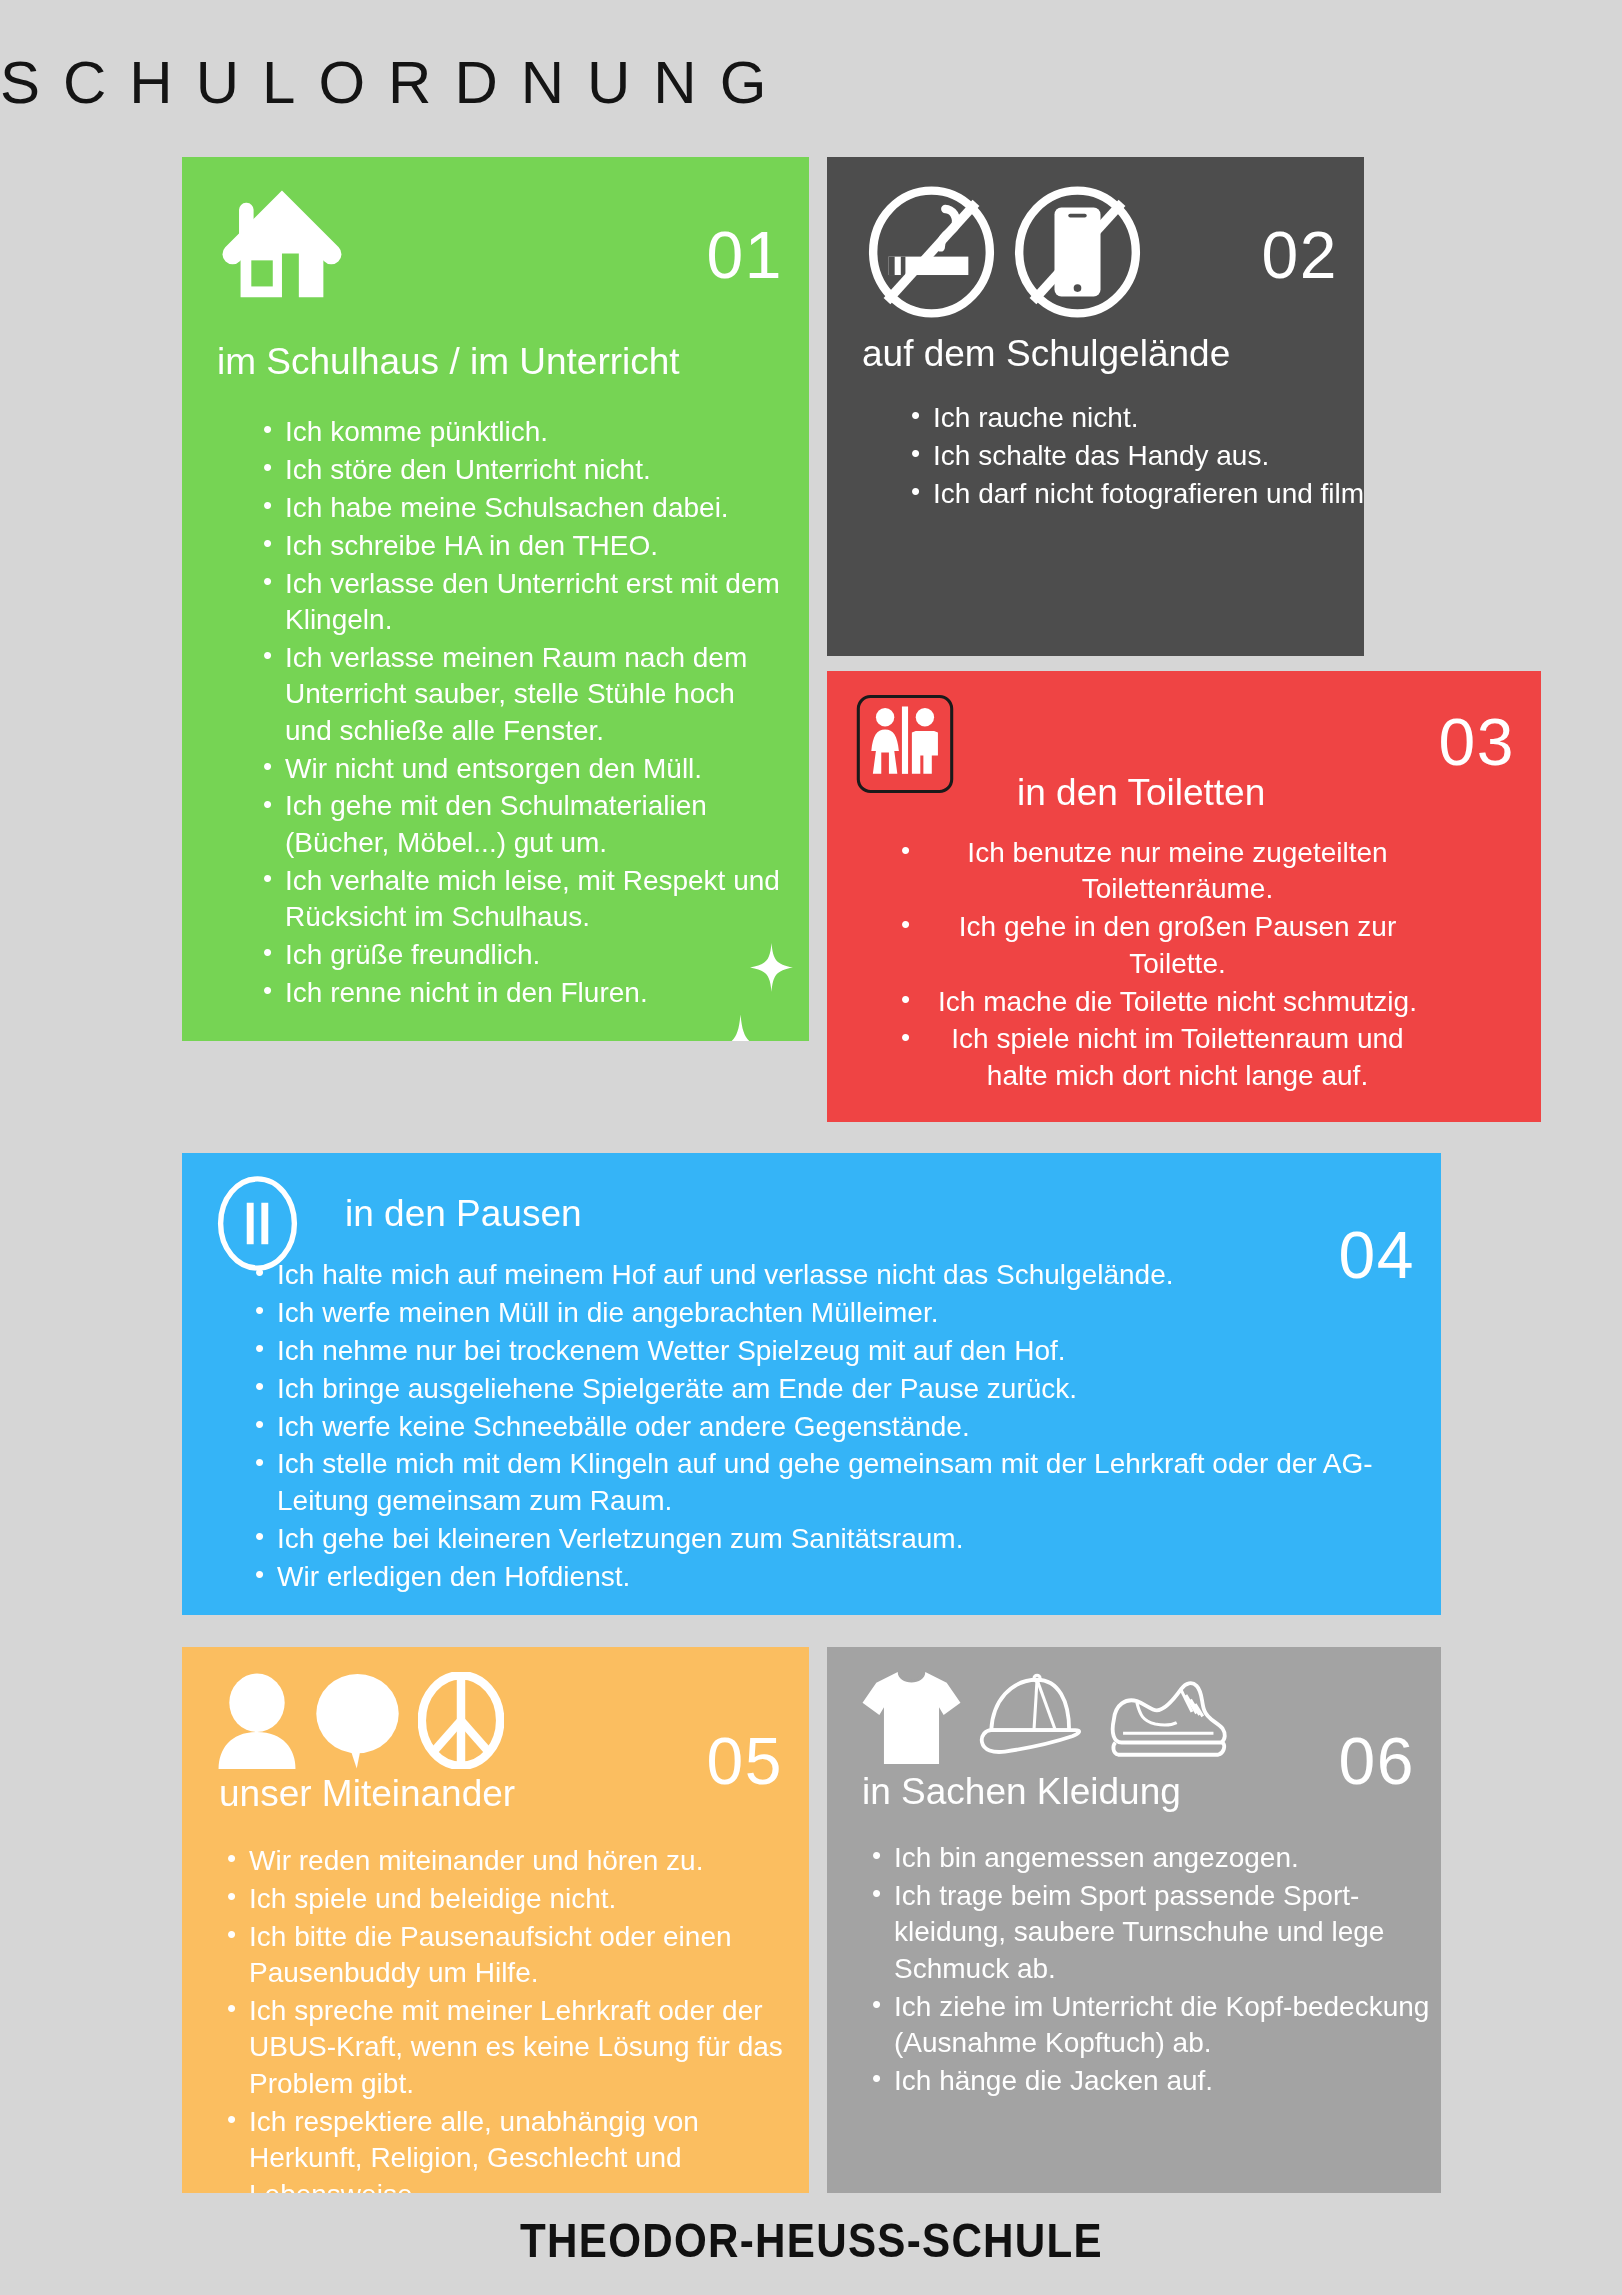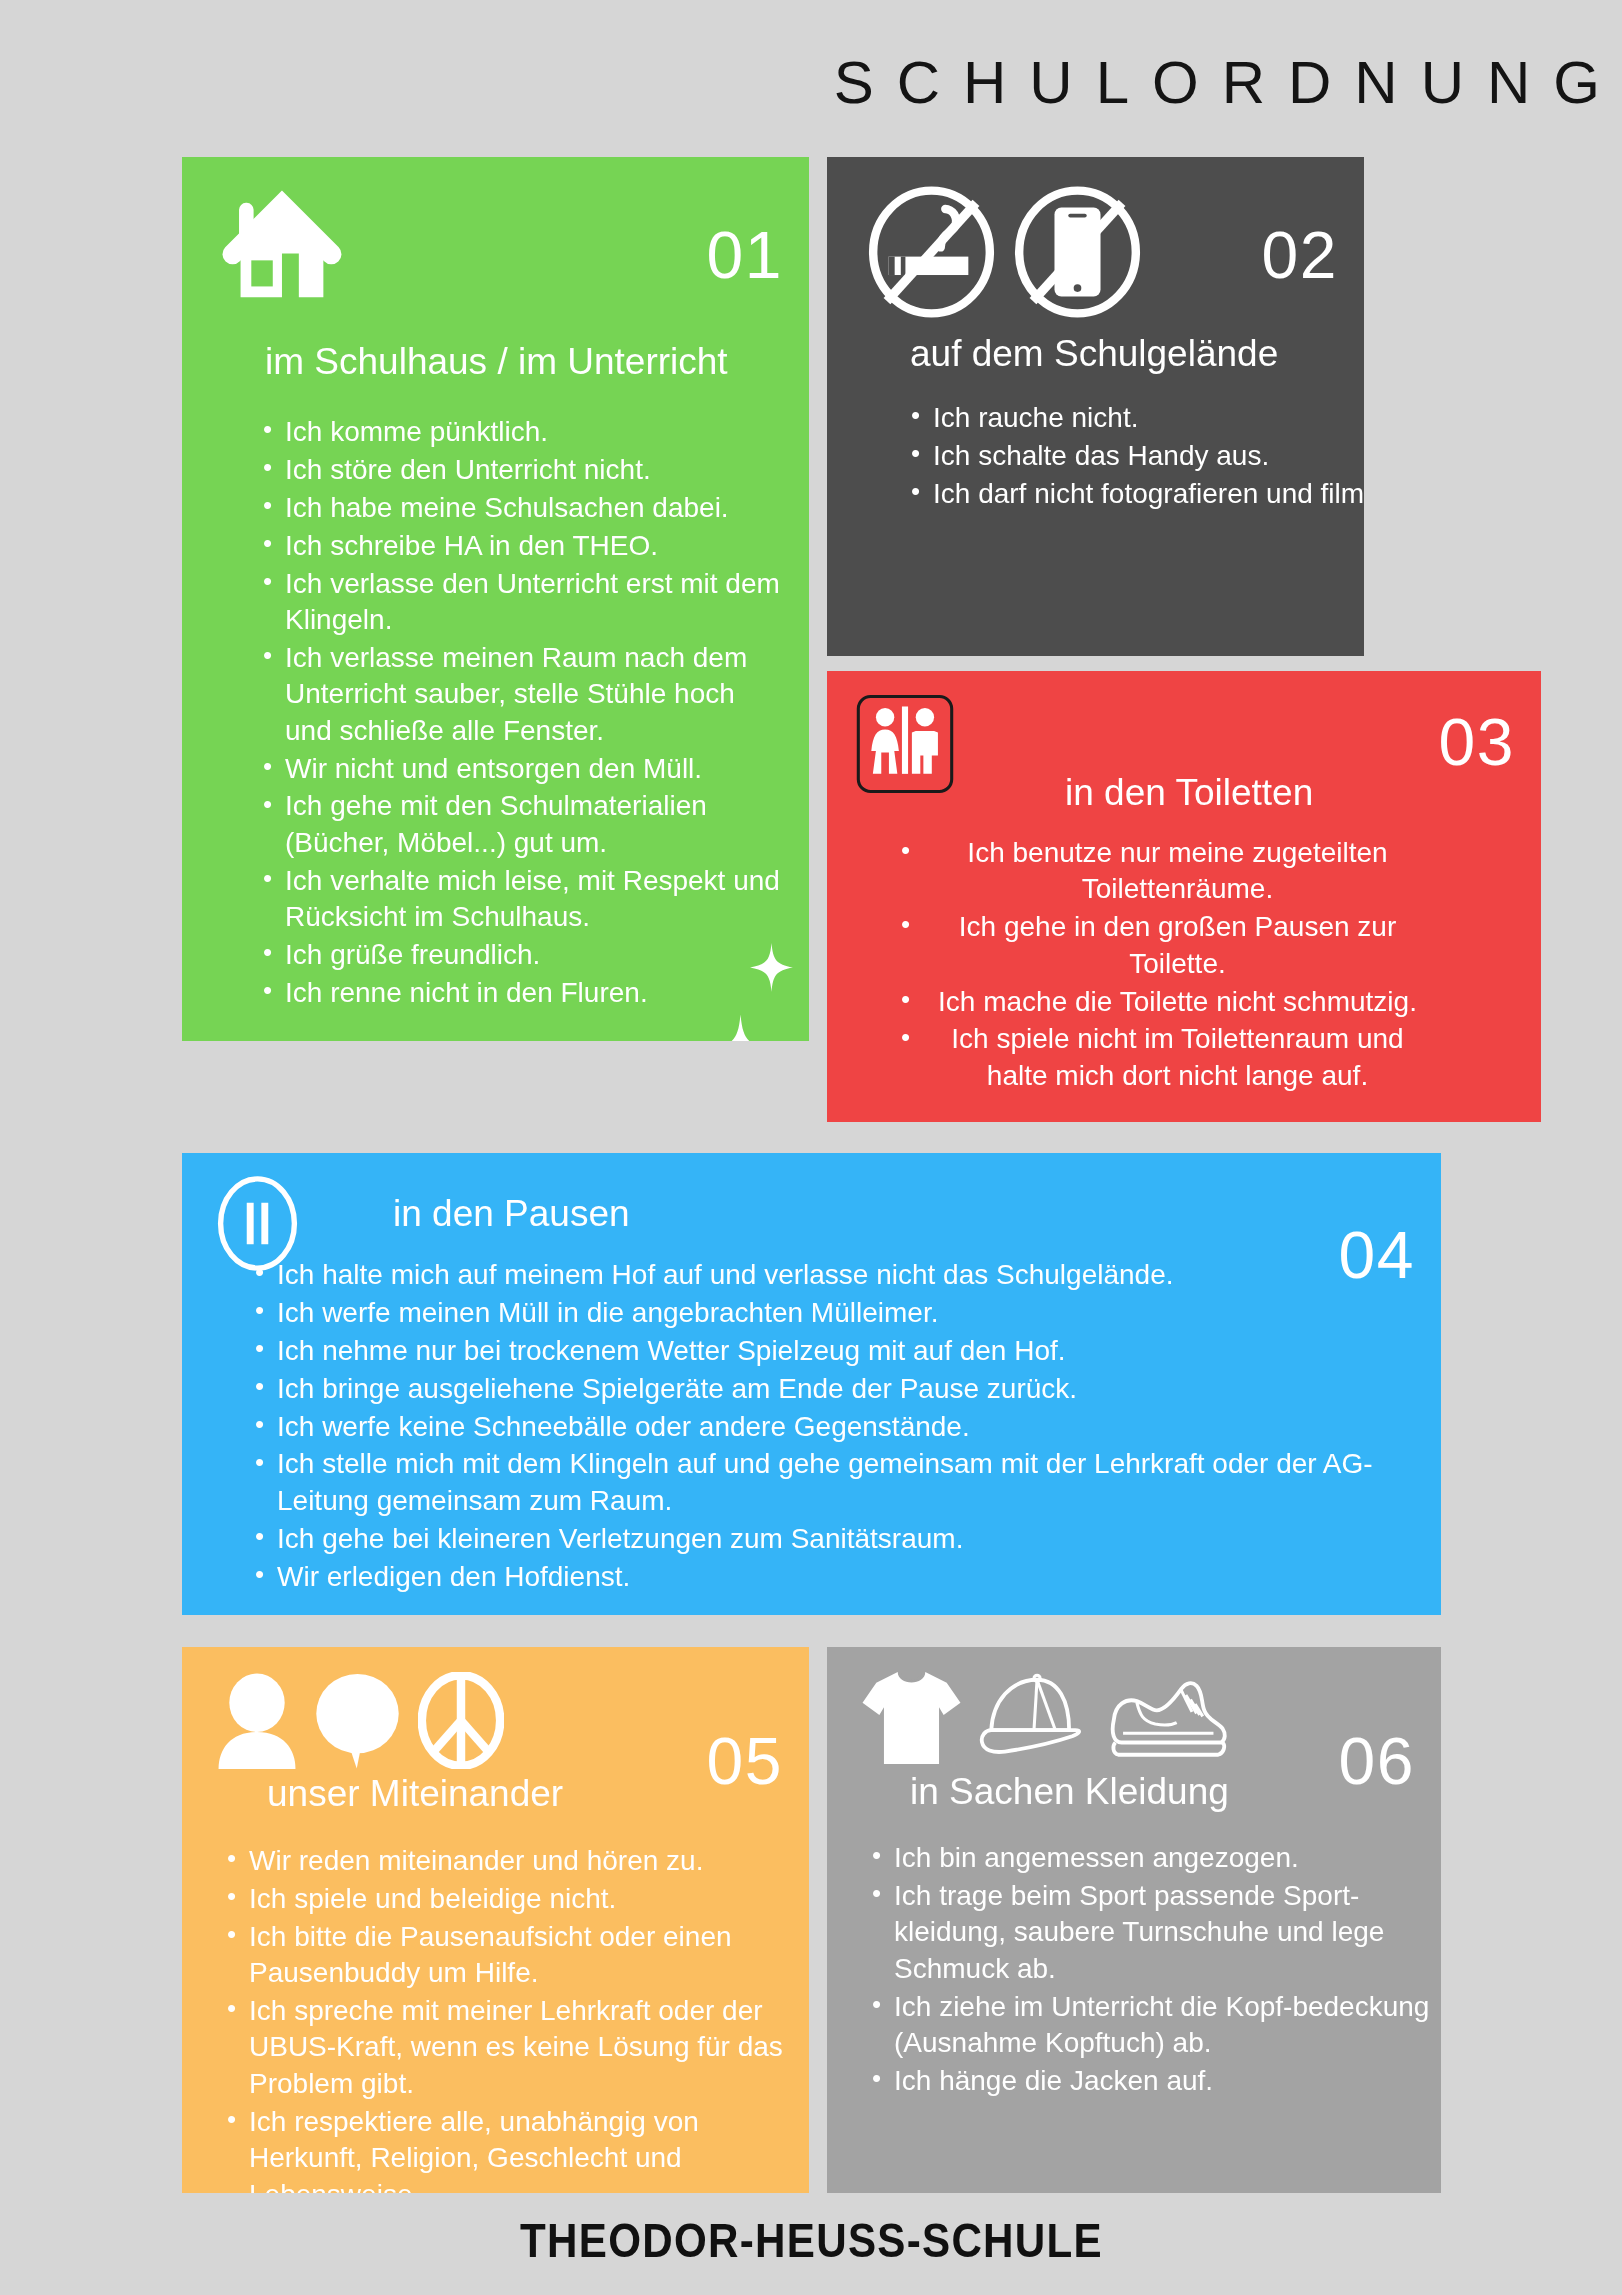--- a/index.html
+++ b/index.html
@@ -9,21 +9,21 @@
     background:#d6d6d6;
     font-family:"Liberation Sans","DejaVu Sans",sans-serif;
     overflow:hidden;
     position:relative;
   }
   .page{position:relative;width:1623px;height:2295px;}
 
   
   .title{
     position:absolute;left:0;top:48px;width:1623px;
-    text-align:right;
+    text-align:left;
     font-size:60px;
     letter-spacing:23px;
     font-weight:300;
     color:#141414;
     white-space:nowrap;
   }
 
   
   .footer{
     position:absolute;left:0;top:2212px;width:1623px;
@@ -59,21 +59,21 @@
   .icons{position:absolute;display:flex;align-items:flex-end;gap:17px;}
   .c1 .icons{left:40px;top:29px;}
   .c2 .icons{left:40px;top:29px;}
   .c3 .icons{left:29px;top:23px;}
   .c4 .icons{left:34px;top:21.5px;}
   .c5 .icons{left:35px;top:24.5px;}
   .c6 .icons{left:34px;top:21.5px;}
 
   .heading{
     position:absolute;
-    font-size:37px;font-weight:400;color:#fff;white-space:nowrap;margin-left:48px;
+    font-size:37px;font-weight:400;color:#fff;white-space:nowrap;
   }
   .c1 .heading{left:35px;top:184px;}
   .c2 .heading{left:35px;top:176px;}
   .c3 .heading{left:190px;top:101px;}
   .c4 .heading{left:163px;top:40px;}
   .c5 .heading{left:37px;top:126px;}
   .c6 .heading{left:35px;top:124px;}
 
   ul.rules{
     position:absolute;margin:4px;padding:0;list-style:none;

